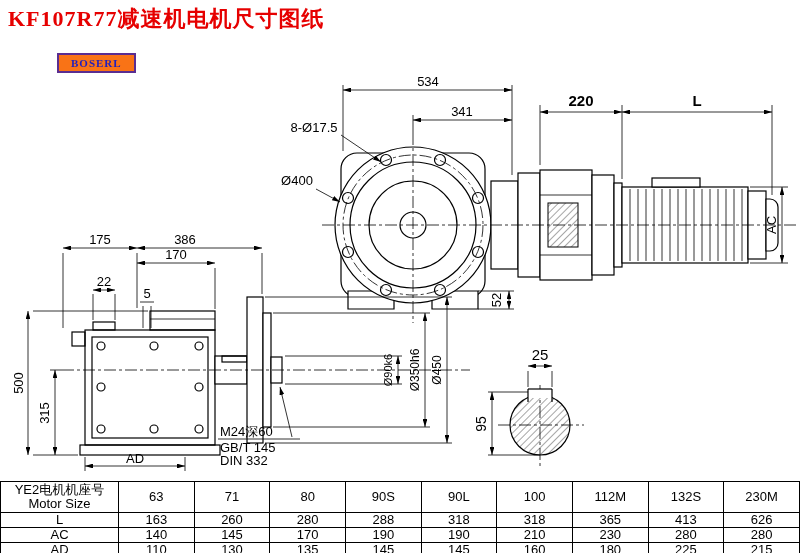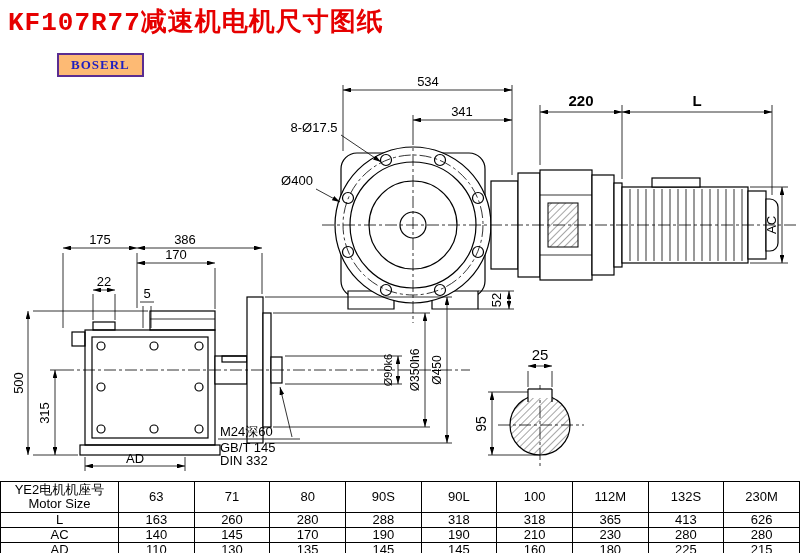--- a/index.html
+++ b/index.html
@@ -1,22 +1,22 @@
 <!DOCTYPE html>
 <html><head>
 <meta charset="utf-8">
 <style>
   html,body{margin:0;padding:0;background:#fff;}
   #screen{position:relative;width:800px;height:553px;background:#fff;overflow:hidden;
           font-family:"Liberation Sans",sans-serif;}
-  .title{position:absolute;left:8px;top:4px;font-size:26px;font-weight:bold;color:#e60000;
-         font-family:Liberation Mono, monospace;letter-spacing:1px;}
-  .logo{position:absolute;left:57px;top:53px;border:2px solid #5a2d91;background:#fdba74;
+  .title{position:absolute;left:8px;top:4px;font-size:22px;font-weight:bold;color:#e60000;
+         font-family:Liberation Serif, serif;letter-spacing:1px;}
+  .logo{position:absolute;left:57px;top:53px;border:2px solid #5a2d91;background:#f97316;
         padding:2px 12px;font-family:"Liberation Serif",serif;font-weight:bold;
-        font-size:13px;color:#1f1fbf;letter-spacing:1px;}
+        font-size:11px;color:#1f1fbf;letter-spacing:1px;}
   svg.drawing{position:absolute;left:0;top:75px;}
   .o{fill:#fff;stroke:#000;stroke-width:1.2;}
   .n{fill:none;stroke:#000;stroke-width:1.2;}
   .d{fill:none;stroke:#000;stroke-width:0.8;}
   .cl{fill:none;stroke:#000;stroke-width:0.8;stroke-dasharray:12 3 3 3;}
   .t{font-family:"Liberation Sans",sans-serif;font-size:13px;fill:#000;text-anchor:middle;}
   .tb{font-weight:bold;font-size:15px;}
   table{position:absolute;top:481px;left:0;width:800px;height:72px;border-collapse:collapse;
         table-layout:fixed;font-size:13px;color:#000;}
   td{border:1px solid #000;text-align:center;vertical-align:middle;padding:0;line-height:1.05;}

